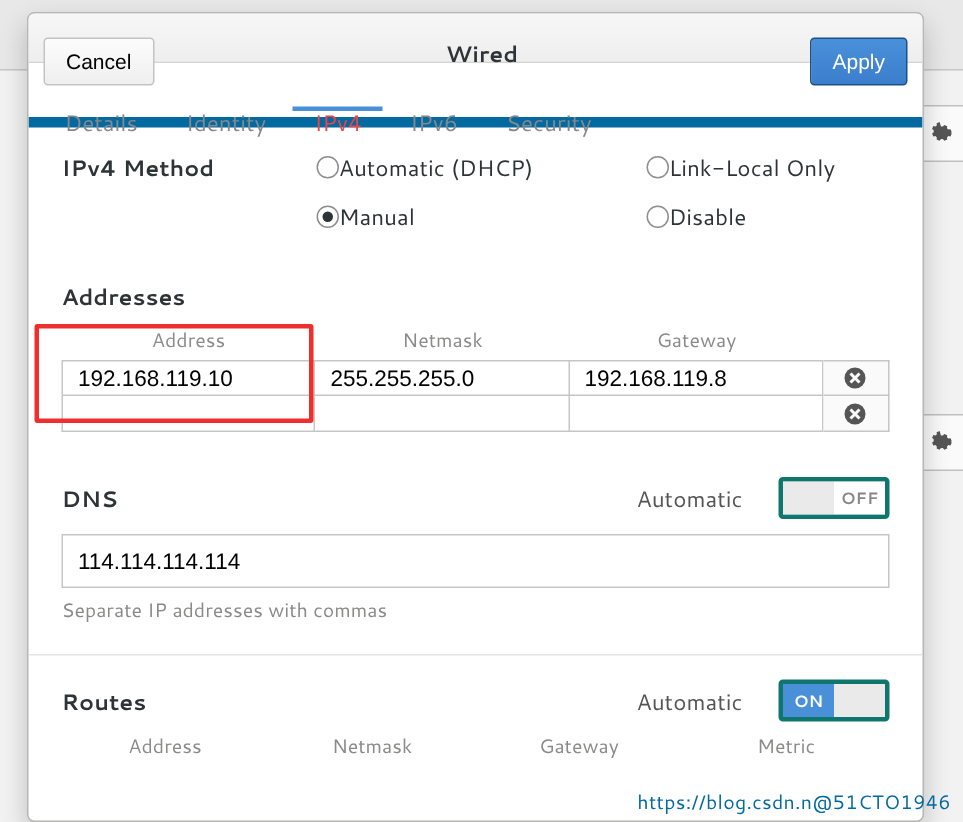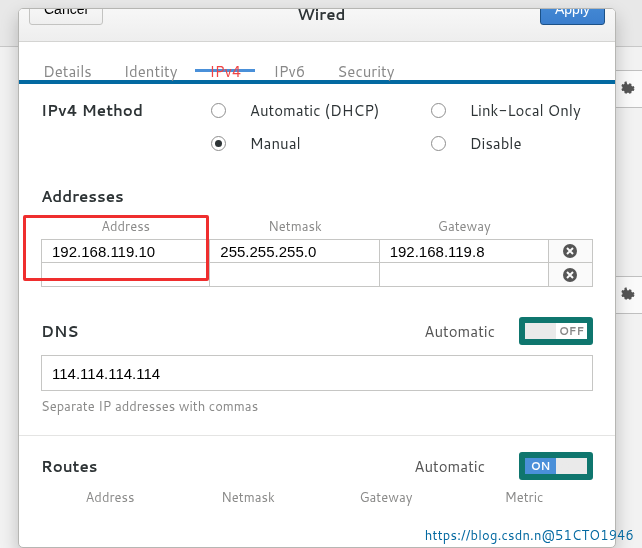--- a/index.html
+++ b/index.html
@@ -5,54 +5,54 @@
   * { box-sizing: border-box; margin: 0; padding: 0; }
   html, body { width: 642px; height: 548px; overflow: hidden; font-family: "Cantarell","Helvetica Neue",Arial,sans-serif; font-size: 15px; color: #2e3436; background:#f6f5f4; }
   .bg { position:absolute; inset:0; background:#f2f2f2; }
   .bg-top { position:absolute; top:0; left:0; right:0; height:47px; background:#e8e8e8; border-bottom:1px solid #c8c8c8;}
   .gear-btn { position:absolute; width:38px; height:38px; background:#fafafa; border:1px solid #c0c0c0; border-radius:3px; display:flex; align-items:center; justify-content:center; }
   .gear1 { top:70px; right:-4px; }
   .gear2 { top:276px; right:-4px; }
   .gear-icon { width:16px; height:16px; }
 
   .dialog { position:absolute; top:8px; left:18px; width:598px; height:540px; background:#fff; border:1px solid #b6b6b3; border-radius:5px; box-shadow:0 8px 18px rgba(0,0,0,0.22); overflow:hidden;}
-  .titlebar { height:28px; background:linear-gradient(#f7f7f7,#eeeeee); border-bottom:1px solid #d4d4d2; display:flex; align-items:flex-end; padding:16px 10px; }
+  .titlebar { height:28px; background:linear-gradient(#f7f7f7,#eeeeee); border-bottom:1px solid #d4d4d2; display:flex; align-items:flex-start; padding:16px 10px; }
   .title { flex:1; text-align:center; font-weight:600; }
   .hbtn { height:32px; padding:0 14px; border:1px solid #c3c3c1; border-radius:3px; background:linear-gradient(#fcfcfc,#efefef); font-size:14px; cursor:pointer; }
   .hbtn.primary { background:linear-gradient(#4a90d9,#3b7ecd); border-color:#1c5187; color:#fff; font-weight:500; }
 
-  .tabs { height:42px; border-bottom:4px solid #0369a1; display:flex; align-items:stretch; padding:8px 10px; gap:4px;}
+  .tabs { height:42px; border-bottom:7px solid #0369a1; display:flex; align-items:stretch; padding:18px 10px; gap:4px;}
   .tab { padding:11px 14px 0; color:#888; font-size:15px; cursor:pointer; border-bottom:3px solid transparent;}
   .tab.active { color:#ef4444; border-bottom-color:#4a90d9;}
 
   .content { padding:16px 22px 0; overflow-y:auto; height:calc(100% - 86px);}
   .method-row { display:flex; }
   .section-h { font-weight:700; padding-right:30px; }
   .radios { display:grid; grid-template-columns: 220px auto; row-gap:12px; }
-  .radio { display:flex; align-items:center; gap:24px; cursor:pointer;}
+  .radio { display:flex; align-items:center; gap:0; cursor:pointer;}
   .rd { width:15px; height:15px; border:1px solid #8e8e8e; border-radius:50%; display:flex; align-items:center; justify-content:center;}
   .rd.sel::after { content:""; width:7px; height:7px; border-radius:50%; background:#2e3436; }
 
   .subhead { font-weight:700; margin-top:32px; margin-bottom:6px;}
   .addr-head { display:flex; color:#8a8a89; font-size:13px; }
   .addr-head > div { flex:1; text-align:center; padding:4px 0;}
   .addr-head > div:last-child { width:44px; flex:0 0 44px;}
   .addr-row { display:flex; }
   .cell { flex:1; }
   .cell input { width:100%; height:24px; padding:0 10px; border:1px solid #c6c6c4; font-size:15px; background:#fff;}
   .addr-row .cell + .cell input { border-left:none;}
   .del { flex:0 0 44px; display:flex; align-items:center; justify-content:center; border:1px solid #c6c6c4; border-left:none; background:#fafafa; cursor:pointer;}
   .del svg{ width:16px; height:16px;}
   .addr-row + .addr-row .cell input, .addr-row + .addr-row .del { border-top:none; }
   .highlight { position:absolute; border:3px solid #ef2e2e; border-radius:2px; pointer-events:none;}
 
   .row-flex { display:flex; align-items:center; margin-top:30px;}
   .row-flex .spacer{flex:1;}
   .auto-lbl { color:#555; margin-right:24px;}
-  .switch { width:74px; height:28px; border:6px solid #0f766e; border-radius:3px; display:flex; overflow:hidden; cursor:pointer; }
+  .switch { width:74px; height:28px; border:3px solid #0f766e; border-radius:3px; display:flex; overflow:hidden; cursor:pointer; }
   .sw-half { flex:1; display:flex; align-items:center; justify-content:center; font-size:11px; font-weight:700;}
   .switch.off .sw-half:first-child { background:#eaeaea; color:#eaeaea;}
   .switch.off .sw-half:last-child { background:#fff; color:#888;}
   .switch.on .sw-half:first-child { background:#4a90d9; color:#fff;}
   .switch.on .sw-half:last-child { background:#eaeaea; color:#eaeaea;}
 
   .wide-input { width:100%; height:36px; border:1px solid #c6c6c4; padding:4px 10px; font-size:15px; margin-top:10px;}
   .hint { color:#8a8a89; font-size:13px; margin-top:6px;}
   .hr { border:none; border-top:1px solid #e4e4e3; margin:20px -22px 0;}
   .routes-head { display:flex; color:#8a8a89; font-size:13px; margin-top:4px;}
@@ -154,21 +154,21 @@
       <div class="switch off">
         <div class="sw-half">ON</div>
         <div class="sw-half">OFF</div>
       </div>
     </div>
     <input class="wide-input" value="114.114.114.114" style="">
     <div class="hint">Separate IP addresses with commas</div>
 
     <hr class="hr">
 
-    <div class="row-flex" style="margin-top:16px;gap:10px;">
+    <div class="row-flex" style="margin-top:16px;">
       <div class="section-h">Routes</div>
       <div class="spacer"></div>
       <div class="auto-lbl">Automatic</div>
       <div class="switch on">
         <div class="sw-half">ON</div>
         <div class="sw-half">OFF</div>
       </div>
     </div>
     <div class="routes-head">
       <div>Address</div>

